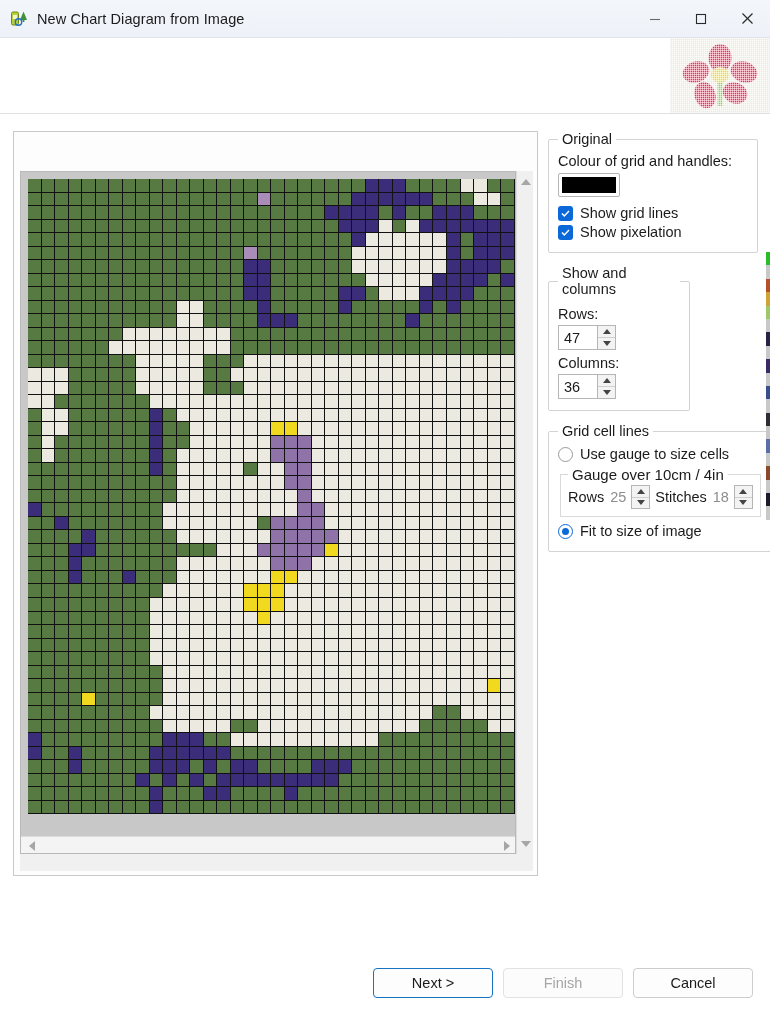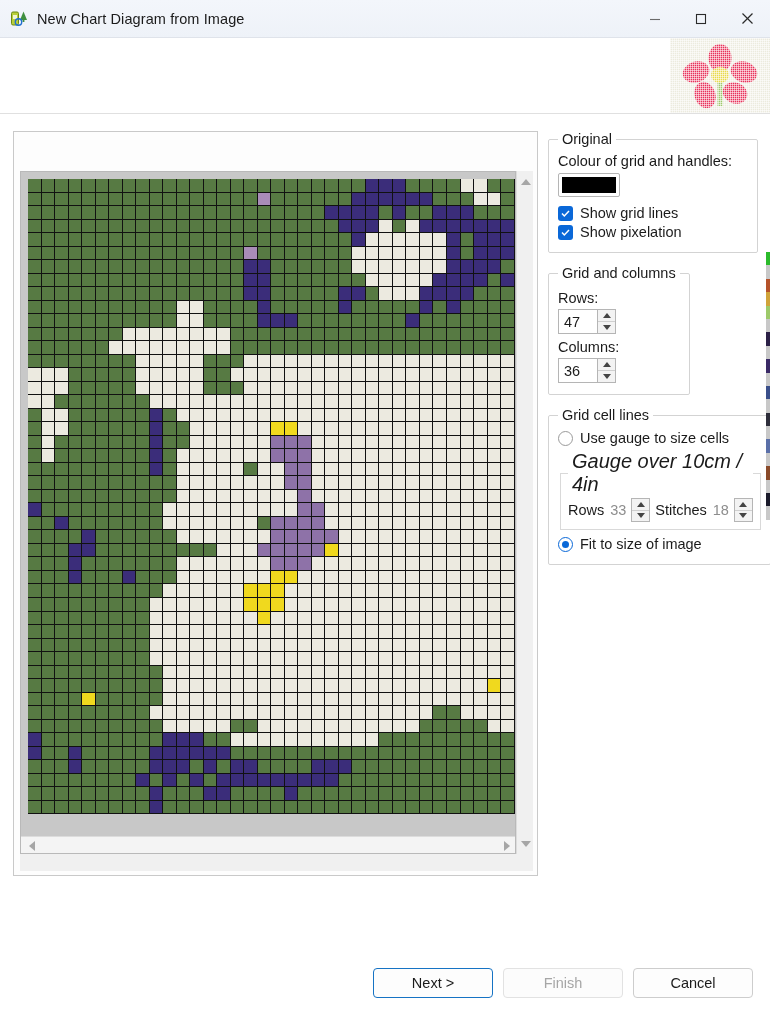--- a/index.html
+++ b/index.html
@@ -138,21 +138,21 @@
   .tri.sup { border-left: 4px solid transparent; border-right: 4px solid transparent; border-bottom: 5px solid #444; }
   .tri.sdn { border-left: 4px solid transparent; border-right: 4px solid transparent; border-top: 5px solid #444; }
 
   .radiorow { display: flex; align-items: center; gap: 7px; margin: 3px 0; }
   .radio { width: 15px; height: 15px; border-radius: 50%; border: 1.5px solid #9a9a9a; background:#fff; flex:0 0 auto; }
   .radio.on { border-color: #0a68d8; background: #fff; position: relative; }
   .radio.on::after { content:''; position:absolute; left:3px; top:3px; width:7px; height:7px; border-radius:50%; background:#0a68d8; }
   .radiorow span { font-size: 14.5px; color: #1b1b1b; }
 
   fieldset.sub { border: 1px solid #d9d9d9; margin: 4px 0 6px 2px; padding: 2px 7px 7px 7px; }
-  fieldset.sub > legend { font-size: 20px; color: #1b1b1b; padding: 0 4px; font-style: italic; }
+  fieldset.sub > legend { font-size: 15px; color: #1b1b1b; padding: 0 4px; }
   .gaugerow { display: flex; align-items: center; gap: 5px; }
   .gaugerow .gl { font-size: 14.5px; color: #1b1b1b; }
   .gaugerow .gv { font-size: 14.5px; color: #8d8d8d; min-width: 17px; text-align: right; }
   .gaugerow .spinbtns { height: 24px; }
 
   
   #palette { position: absolute; right: 0; top: 252px; width: 4px; height: 268px; }
   #palette div { width: 4px; }
 
   
@@ -1957,21 +1957,21 @@
       <span class="chk">
         <svg width="11" height="11" viewBox="0 0 11 11">
             <polyline points="2,5.6 4.3,8 9,3" fill="none" stroke="#ffffff" stroke-width="1.5"></polyline>
           </svg>
       </span>
       <span>Show pixelation</span>
     </div>
   </fieldset>
 
   <fieldset class="grp" style="width:142px;">
-    <legend>Grid and columns</legend>
+    <legend>Show and columns</legend>
     <div class="field">Rows:</div>
     <div class="spinwrap">
       <div class="spininput">47</div>
       <div class="spinbtns">
         <div class="sb">
             <span class="tri sup"></span>
           </div>
         <div class="sb">
             <span class="tri sdn"></span>
           </div>
@@ -1994,21 +1994,21 @@
   <fieldset class="grp">
     <legend>Grid cell lines</legend>
     <div class="radiorow">
       <span class="radio"></span>
       <span>Use gauge to size cells</span>
     </div>
     <fieldset class="sub">
       <legend>Gauge over 10cm / 4in</legend>
       <div class="gaugerow">
         <span class="gl">Rows</span>
-        <span class="gv">33</span>
+        <span class="gv">25</span>
         <span class="spinbtns" style="width:19px;height:24px;display:flex;flex-direction:column;">
           <span class="sb">
               <span class="tri sup"></span>
             </span>
           <span class="sb">
               <span class="tri sdn"></span>
             </span>
         </span>
         <span class="gl">Stitches</span>
         <span class="gv">18</span>

